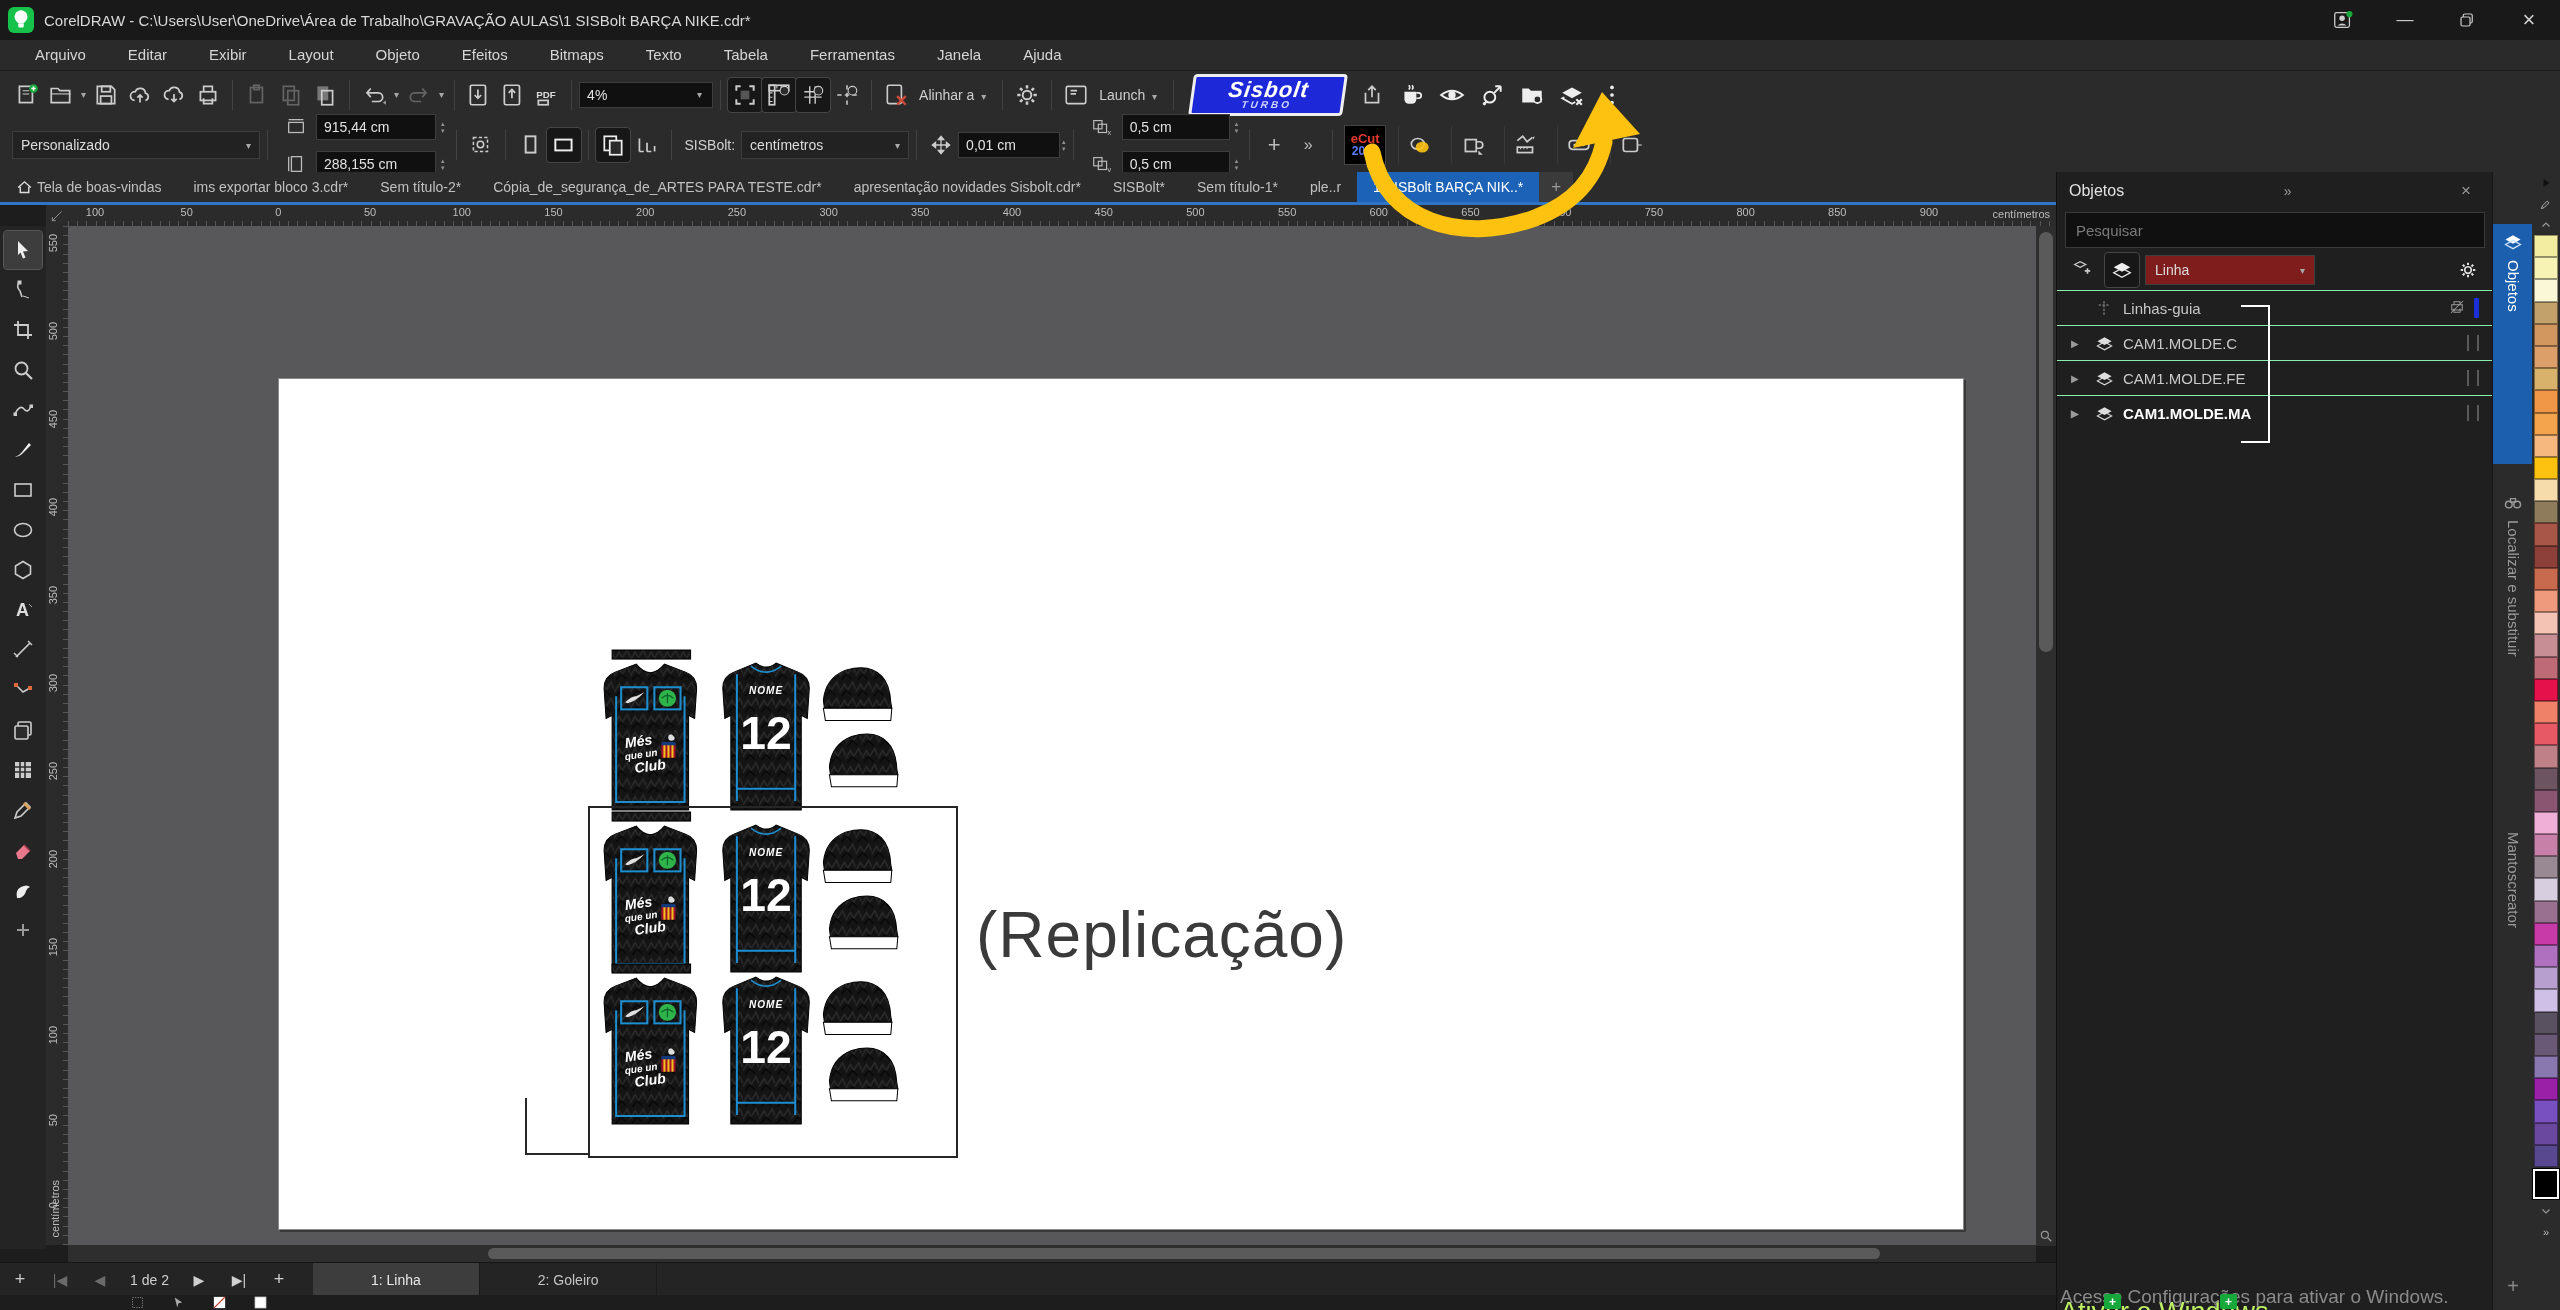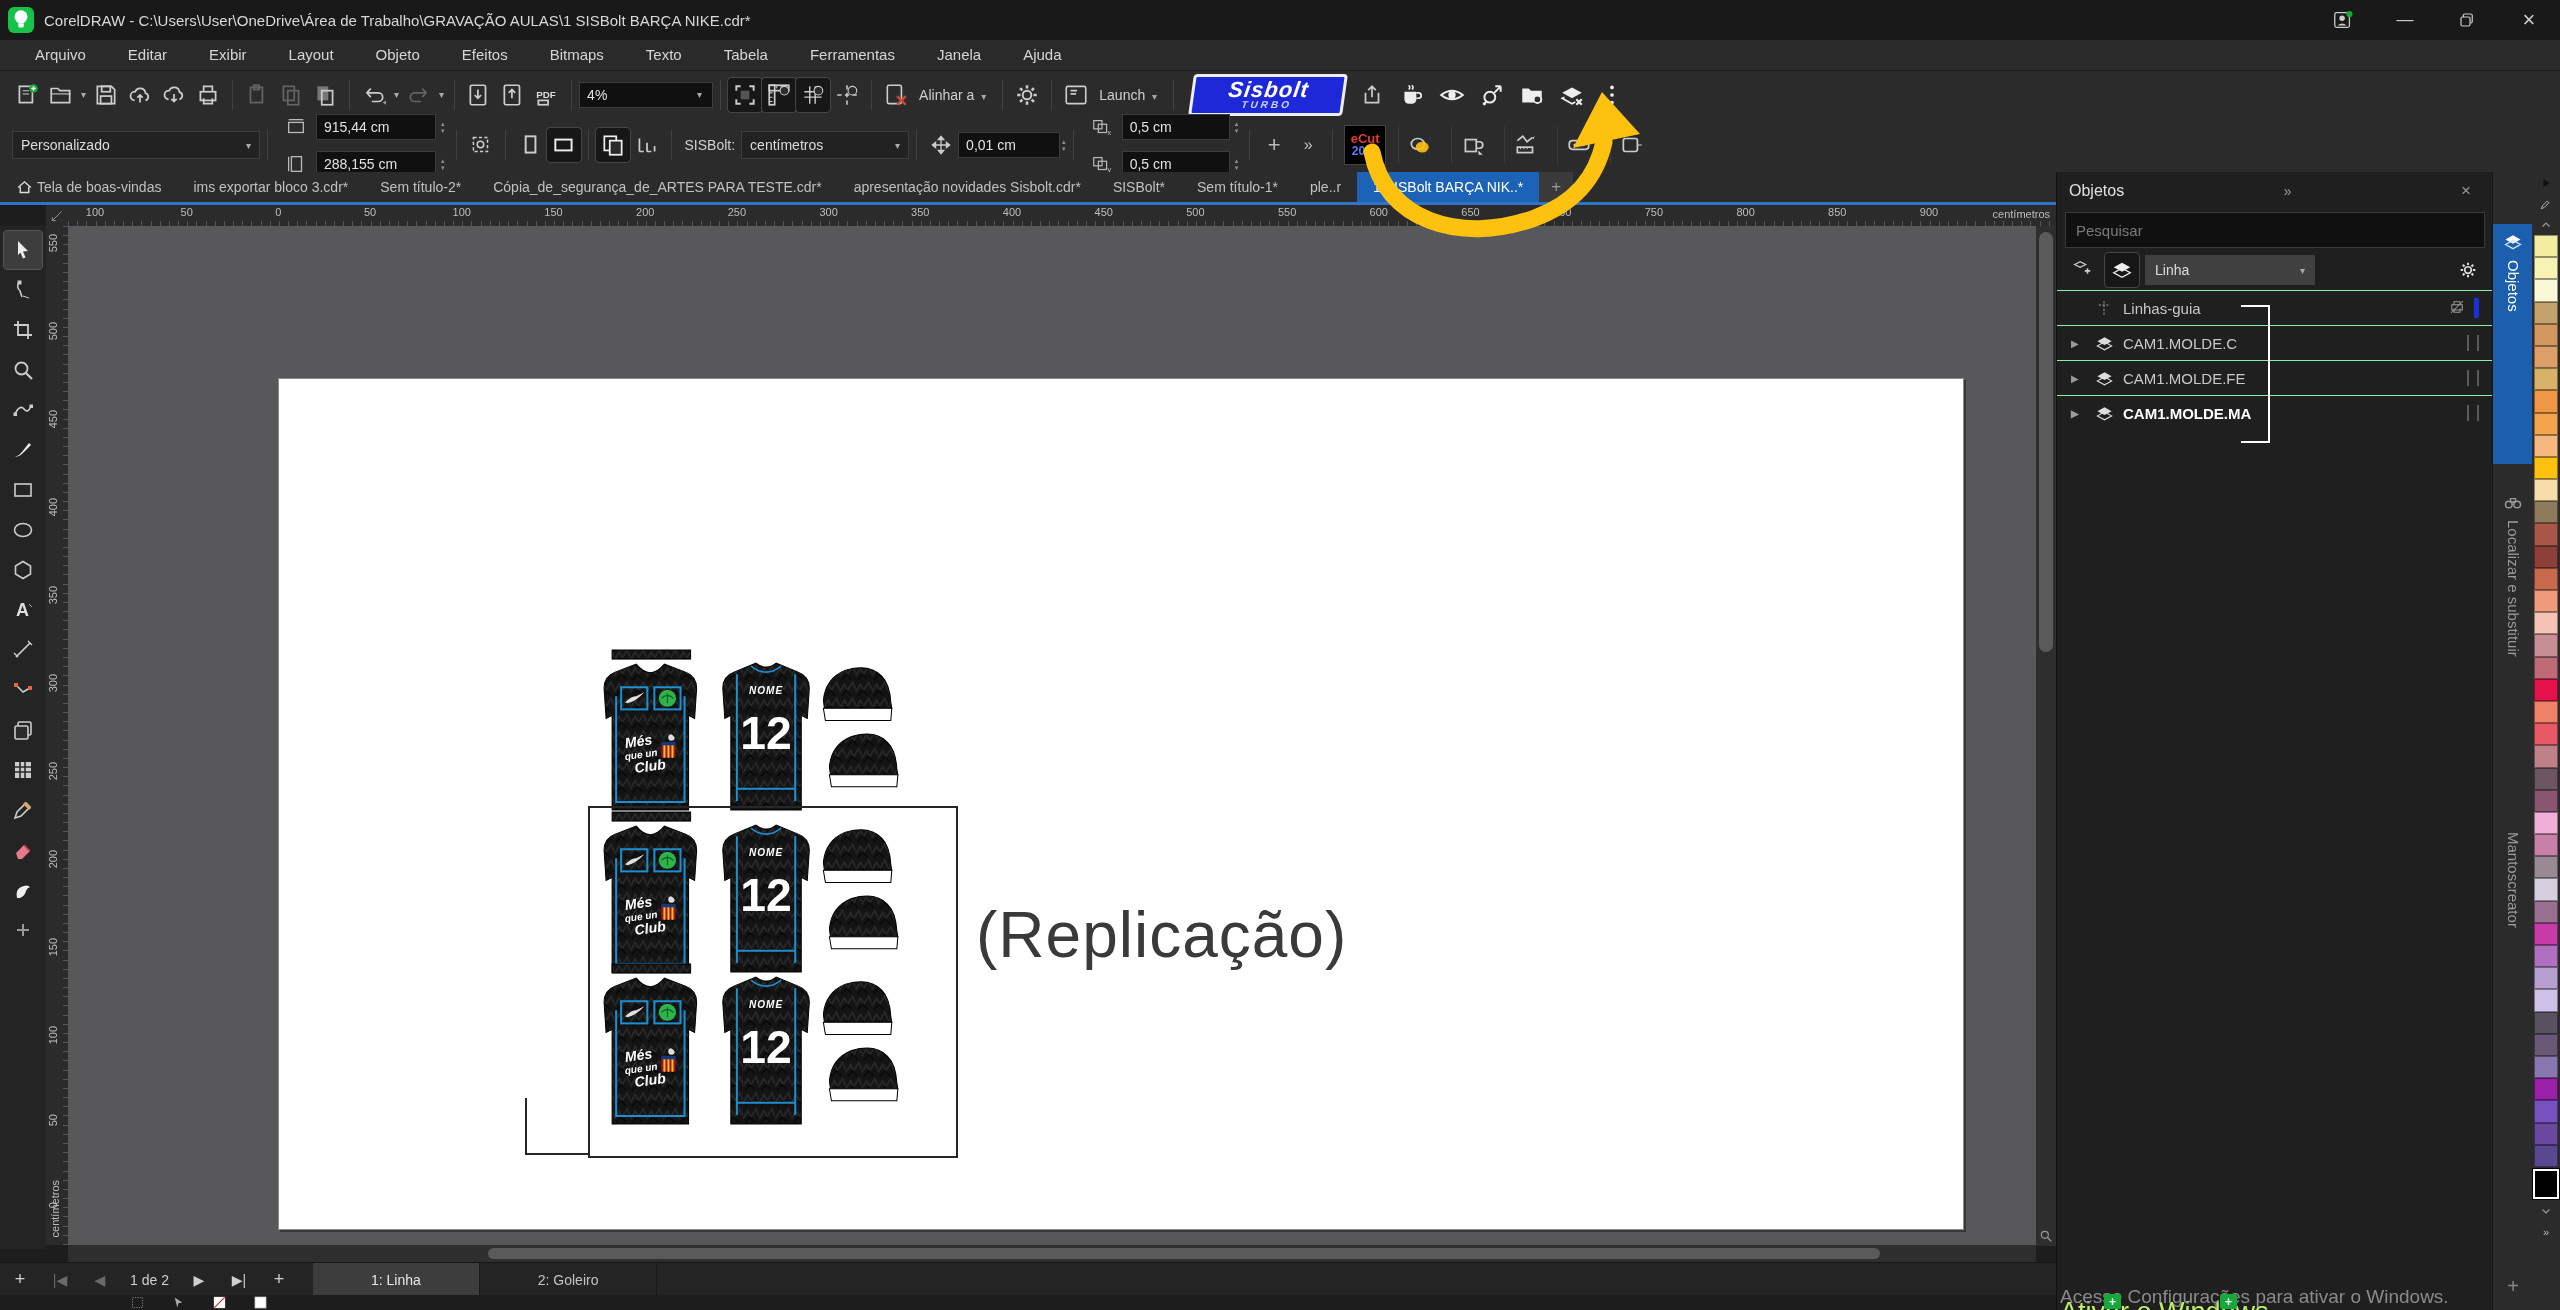--- a/index.html
+++ b/index.html
@@ -78,21 +78,21 @@
   .ptab{height:33px;display:flex;align-items:center;padding:0 58px;font-size:14px;color:#c4c4c4;border-right:1px solid #1a1a1a;}
   .ptab.active{background:#3d3d3d;color:#e8e8e8;}
   .statusbar{left:0;top:1295px;width:2560px;height:15px;background:#1d1d1d;display:flex;align-items:flex-start;gap:26px;padding-left:130px;}
   
   .rightcol{left:2056px;top:172px;width:504px;height:1138px;background:#1f1f1f;padding-left:32px;}
   .panel{position:absolute;left:0;top:0;width:436px;height:1138px;background:#1f1f1f;border-left:1px solid #111;}
   .panelhead{display:flex;align-items:center;height:38px;padding:0 12px;color:#e0e0e0;font-size:16px;}
   .panelhead .ph-ic{margin-left:auto;color:#9a9a9a;font-size:14px;padding:0 10px;}
   .search{margin:2px 8px;height:34px;background:#101010;border:1px solid #3a3a3a;display:flex;align-items:center;padding:0 10px;color:#7a7a7a;font-size:15px;}
   .layerctl{display:flex;align-items:center;height:40px;padding:0 8px;gap:6px;}
-  .layersel{flex:0 0 150px;height:28px;background:#404040;border:1px solid #3e3e3e;display:flex;align-items:center;color:#ddd;padding:0 9px;font-size:14px;}
+  .layersel{flex:0 0 150px;height:28px;background:#7f1d1d;border:1px solid #3e3e3e;display:flex;align-items:center;color:#ddd;padding:0 9px;font-size:14px;}
   .lrow{display:flex;align-items:center;height:34px;border-top:1px solid #86efac;color:#c8c8c8;font-size:15px;padding-left:14px;position:relative;}
   .lrow .tri{width:20px;color:#9a9a9a;font-size:10px;}
   .lrow .lic{width:26px;display:flex;justify-content:center;margin-right:6px;}
   .lrow.boldrow{color:#fff;font-weight:bold;}
   .lrow .rmark{position:absolute;right:14px;display:flex;gap:8px;align-items:center;}
   .dash{width:2px;height:16px;background:#5a5a5a;}
   .bluebar{width:5px;height:20px;background:#1a2fd8;}
   .dockertabs{position:absolute;left:436px;top:0;width:40px;height:1138px;background:#2b2b2b;border-left:1px solid #151515;}
   .dtabv{position:absolute;left:0;width:40px;display:flex;flex-direction:column;align-items:center;gap:8px;padding-top:8px;color:#9a9a9a;}
   .dtabv .vtxt{writing-mode:vertical-rl;font-size:15px;white-space:nowrap;}

